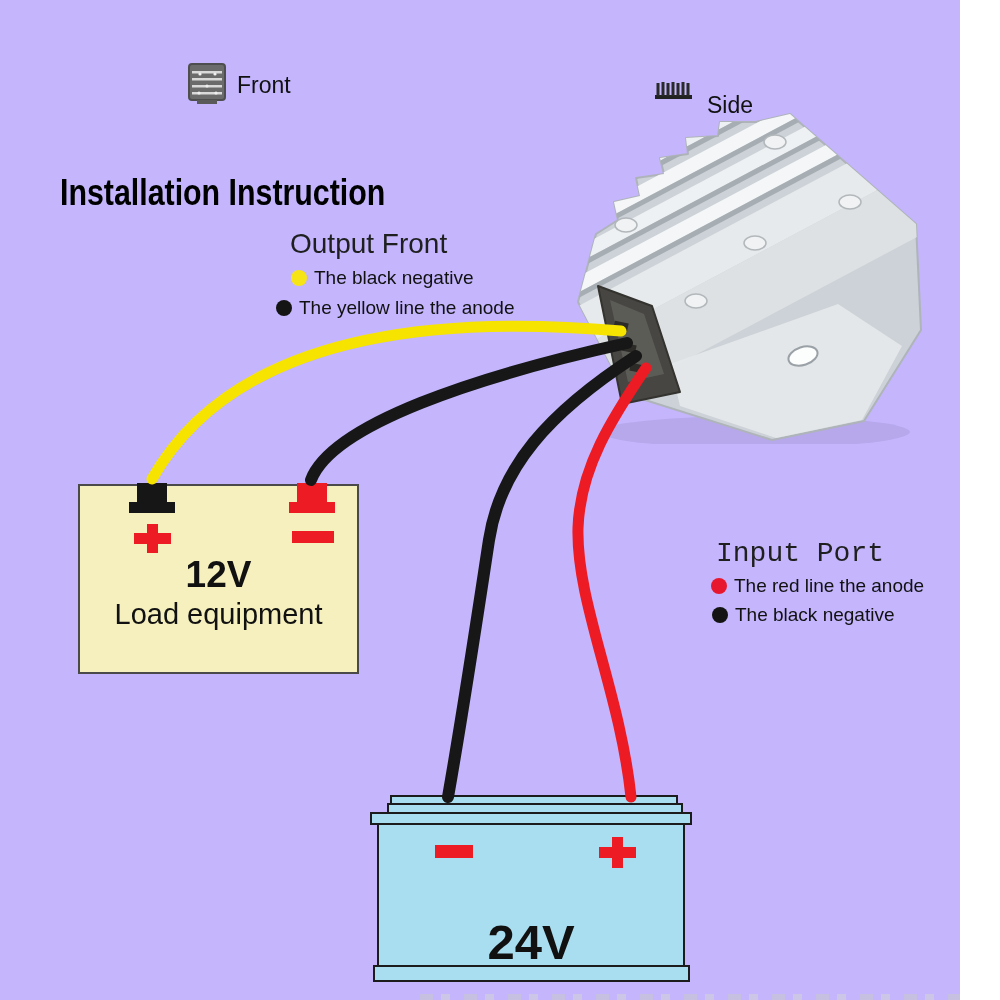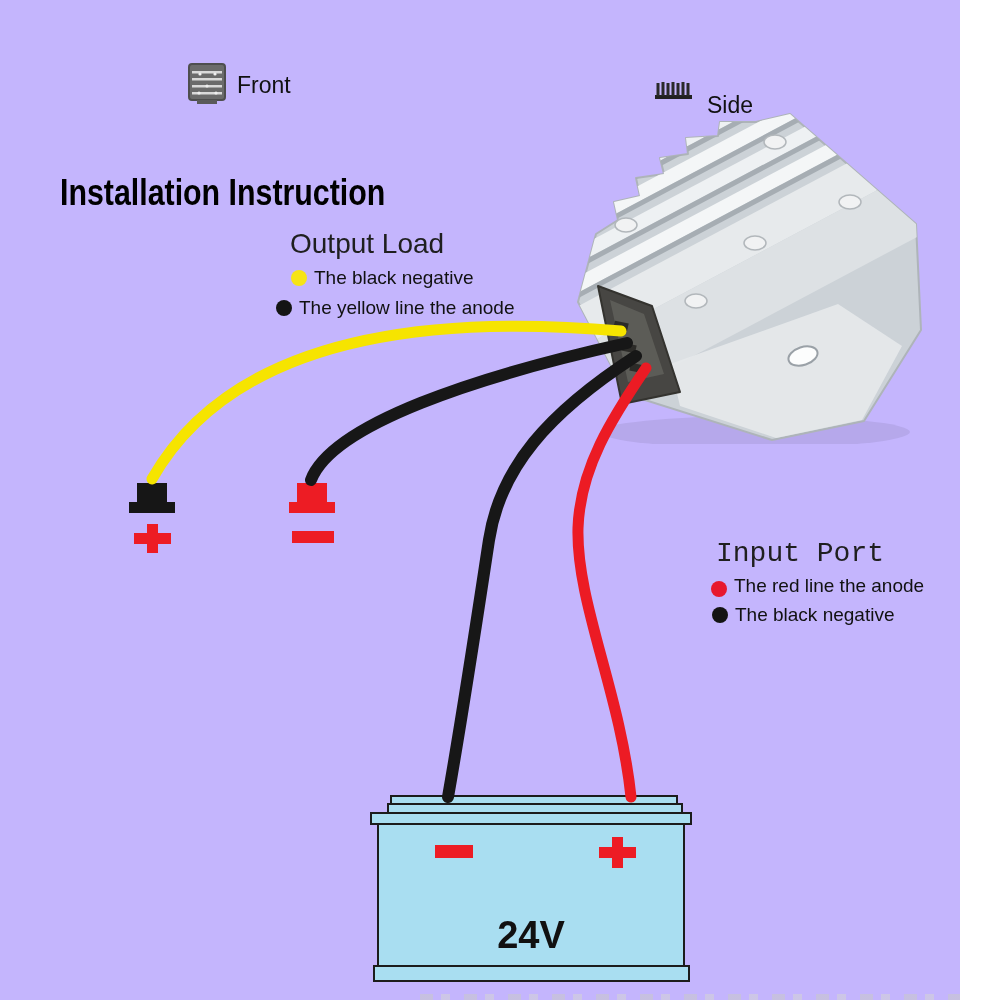--- a/index.html
+++ b/index.html
@@ -32,21 +32,21 @@
     position:absolute; left:78px; top:484px; width:281px; height:190px;
     background:#f5f0bd; border:2px solid #4a4a4a;
     text-align:center;
   }
   .load-voltage { position:absolute; left:0; right:0; top:68px; font-size:37px; font-weight:700; color:#111; }
   .load-label   { position:absolute; left:0; right:0; top:112px; font-size:29px; color:#111; }
 
   
   .bat-part { position:absolute; background:#a9def1; border:2px solid #1c1c1c; }
   .bat-label1 { position:absolute; left:377px; top:881px; width:308px; text-align:center; font-size:28px; color:#111; }
-  .bat-voltage { position:absolute; left:377px; top:914px; width:308px; text-align:center; font-size:38px; font-weight:700; color:#111; }
+  .bat-voltage { position:absolute; left:377px; top:914px; width:308px; text-align:center; font-size:49px; font-weight:700; color:#111; }
 
   
   .bar { position:absolute; background:#ed1c24; }
   .term { position:absolute; }
   .term .stem { position:absolute; left:8px; top:0; width:30px; height:21px; }
   .term .base { position:absolute; left:0; top:19px; width:46px; height:11px; }
   .term-black .stem, .term-black .base { background:#161616; }
   .term-red .stem,   .term-red .base   { background:#ed1c24; }
 
   
@@ -85,40 +85,44 @@
       <rect x="16.5" y="2" width="3" height="14"></rect>
       <rect x="21.5" y="3" width="3" height="13"></rect>
       <rect x="26.5" y="2" width="3" height="14"></rect>
       <rect x="31.5" y="3" width="3" height="13"></rect>
     </g>
   </svg>
   <div class="view-label" style="left:707px; top:76px;margin-top:16px;">Side</div>
 
   <div class="main-title">Installation Instruction</div>
 
-  <div class="port-heading" style="left:290px; top:228px;">Output Load</div>
+  <div class="port-heading" style="left:290px; top:228px;">Output Front</div>
   <div class="legend-row" style="left:291px; top:267px;">
     <span class="legend-dot" style="background-color: rgb(246, 228, 22);"></span>
     <span class="legend-text">The black negative</span>
   </div>
   <div class="legend-row" style="left:276px; top:297px;">
     <span class="legend-dot" style="background-color: rgb(20, 20, 20);"></span>
     <span class="legend-text">The yellow line the anode</span>
   </div>
 
   <div class="port-heading" style="left:716px; top:538px;font-family:Liberation Mono, monospace;">Input Port</div>
-  <div class="legend-row" style="left:711px; top:575px;align-items:flex-end;">
+  <div class="legend-row" style="left:711px; top:575px;">
     <span class="legend-dot" style="background-color: rgb(231, 24, 45);"></span>
     <span class="legend-text">The red line the anode</span>
   </div>
   <div class="legend-row" style="left:712px; top:604px;">
     <span class="legend-dot" style="background-color: rgb(20, 20, 20);"></span>
     <span class="legend-text">The black negative</span>
   </div>
 
+  <div class="load-box">
+    <div class="load-voltage">12V</div>
+    <div class="load-label">Load equipment</div>
+  </div>
 
   <div class="term term-black" style="left:129px; top:483px;" aria-label="The black negative">
       <span class="stem"></span>
       <span class="base"></span>
     </div>
   <div class="term term-red" style="left:289px; top:483px;" aria-label="The red line the anode">
       <span class="stem"></span>
       <span class="base"></span>
     </div>
 

